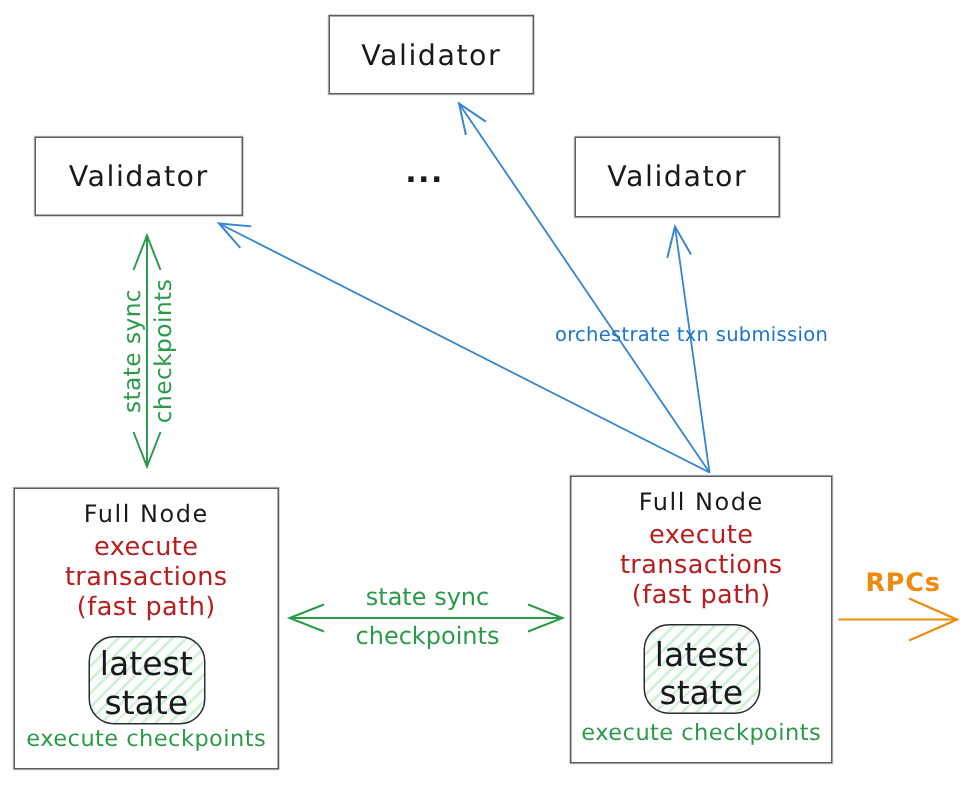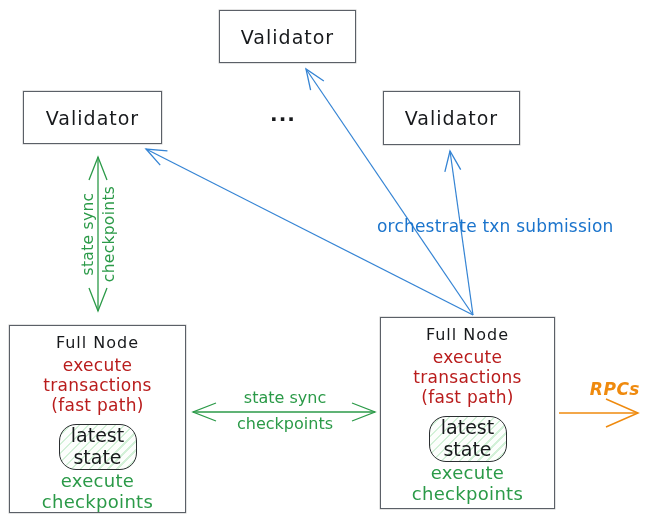--- a/index.html
+++ b/index.html
@@ -29,37 +29,37 @@
   }
   .fn-title{font-size:16px;letter-spacing:1px;margin-top:7px;color:#17191c;}
   .fn-fast{font-size:17px;line-height:1.18;margin-top:3px;color:#b91c1c;letter-spacing:.3px;}
   .statebox{
     margin-top:9px;
     width:78px;height:60px;
     border:1.7px solid #2b2e31;
     border-radius:17px;
     box-sizing:border-box;
     display:flex;flex-direction:column;align-items:center;justify-content:flex-end;
-    font-size:19px;line-height:1.15;color:#17191c;
+    font-size:22px;line-height:1.15;color:#17191c;
     background:repeating-linear-gradient(135deg, rgba(64,192,87,0.22) 0 1.8px, rgba(255,255,255,0) 1.8px 6.4px), #fcfefc;
   }
-  .fn-checkpoints{font-size:18px;color:#2b9a48;margin-top:auto;margin-bottom:11px;letter-spacing:.3px;}
+  .fn-checkpoints{font-size:15px;color:#2b9a48;margin-top:auto;margin-bottom:11px;letter-spacing:.3px;}
   .lbl{position:absolute;white-space:nowrap;}
   .lbl-green{color:#2b9a48;}
   .lbl-blue{color:#1b74cc;}
   .lbl-orange{color:#ef8a0e;}
   #lbl-sync-vert{
     left:99px;top:234px;
     transform:translate(-50%,-50%) rotate(-90deg);
     font-size:15.5px;line-height:1.35;text-align:center;letter-spacing:.3px;
   }
   #lbl-sync-h1{left:210px;top:388px;width:150px;text-align:center;font-size:16px;}
   #lbl-sync-h2{left:210px;top:414px;width:150px;text-align:center;font-size:16px;}
-  #lbl-orchestrate{left:377px;top:216px;width:218px;text-align:center;font-size:17px;letter-spacing:.2px;}
-  #lbl-rpcs{left:588px;top:379px;width:52px;text-align:right;font-size:17px;font-weight:600;letter-spacing:.5px;font-style:italic;}
+  #lbl-orchestrate{left:352px;top:216px;width:218px;text-align:center;font-size:13px;letter-spacing:.2px;}
+  #lbl-rpcs{left:576px;top:379px;width:52px;text-align:center;font-size:17px;font-weight:600;letter-spacing:.5px;}
   #dots{position:absolute;left:263px;top:102px;width:40px;text-align:center;font-size:20px;font-weight:700;letter-spacing:1px;color:#17191c;}
 </style>
 </head>
 <body>
 
 <div id="canvas">
 
   <svg id="arrow-layer" viewBox="0 0 651 526" xmlns="http://www.w3.org/2000/svg">
     <defs>
       <marker id="mGreen" markerUnits="userSpaceOnUse" markerWidth="34" markerHeight="26" refX="26" refY="13" orient="auto-start-reverse">

